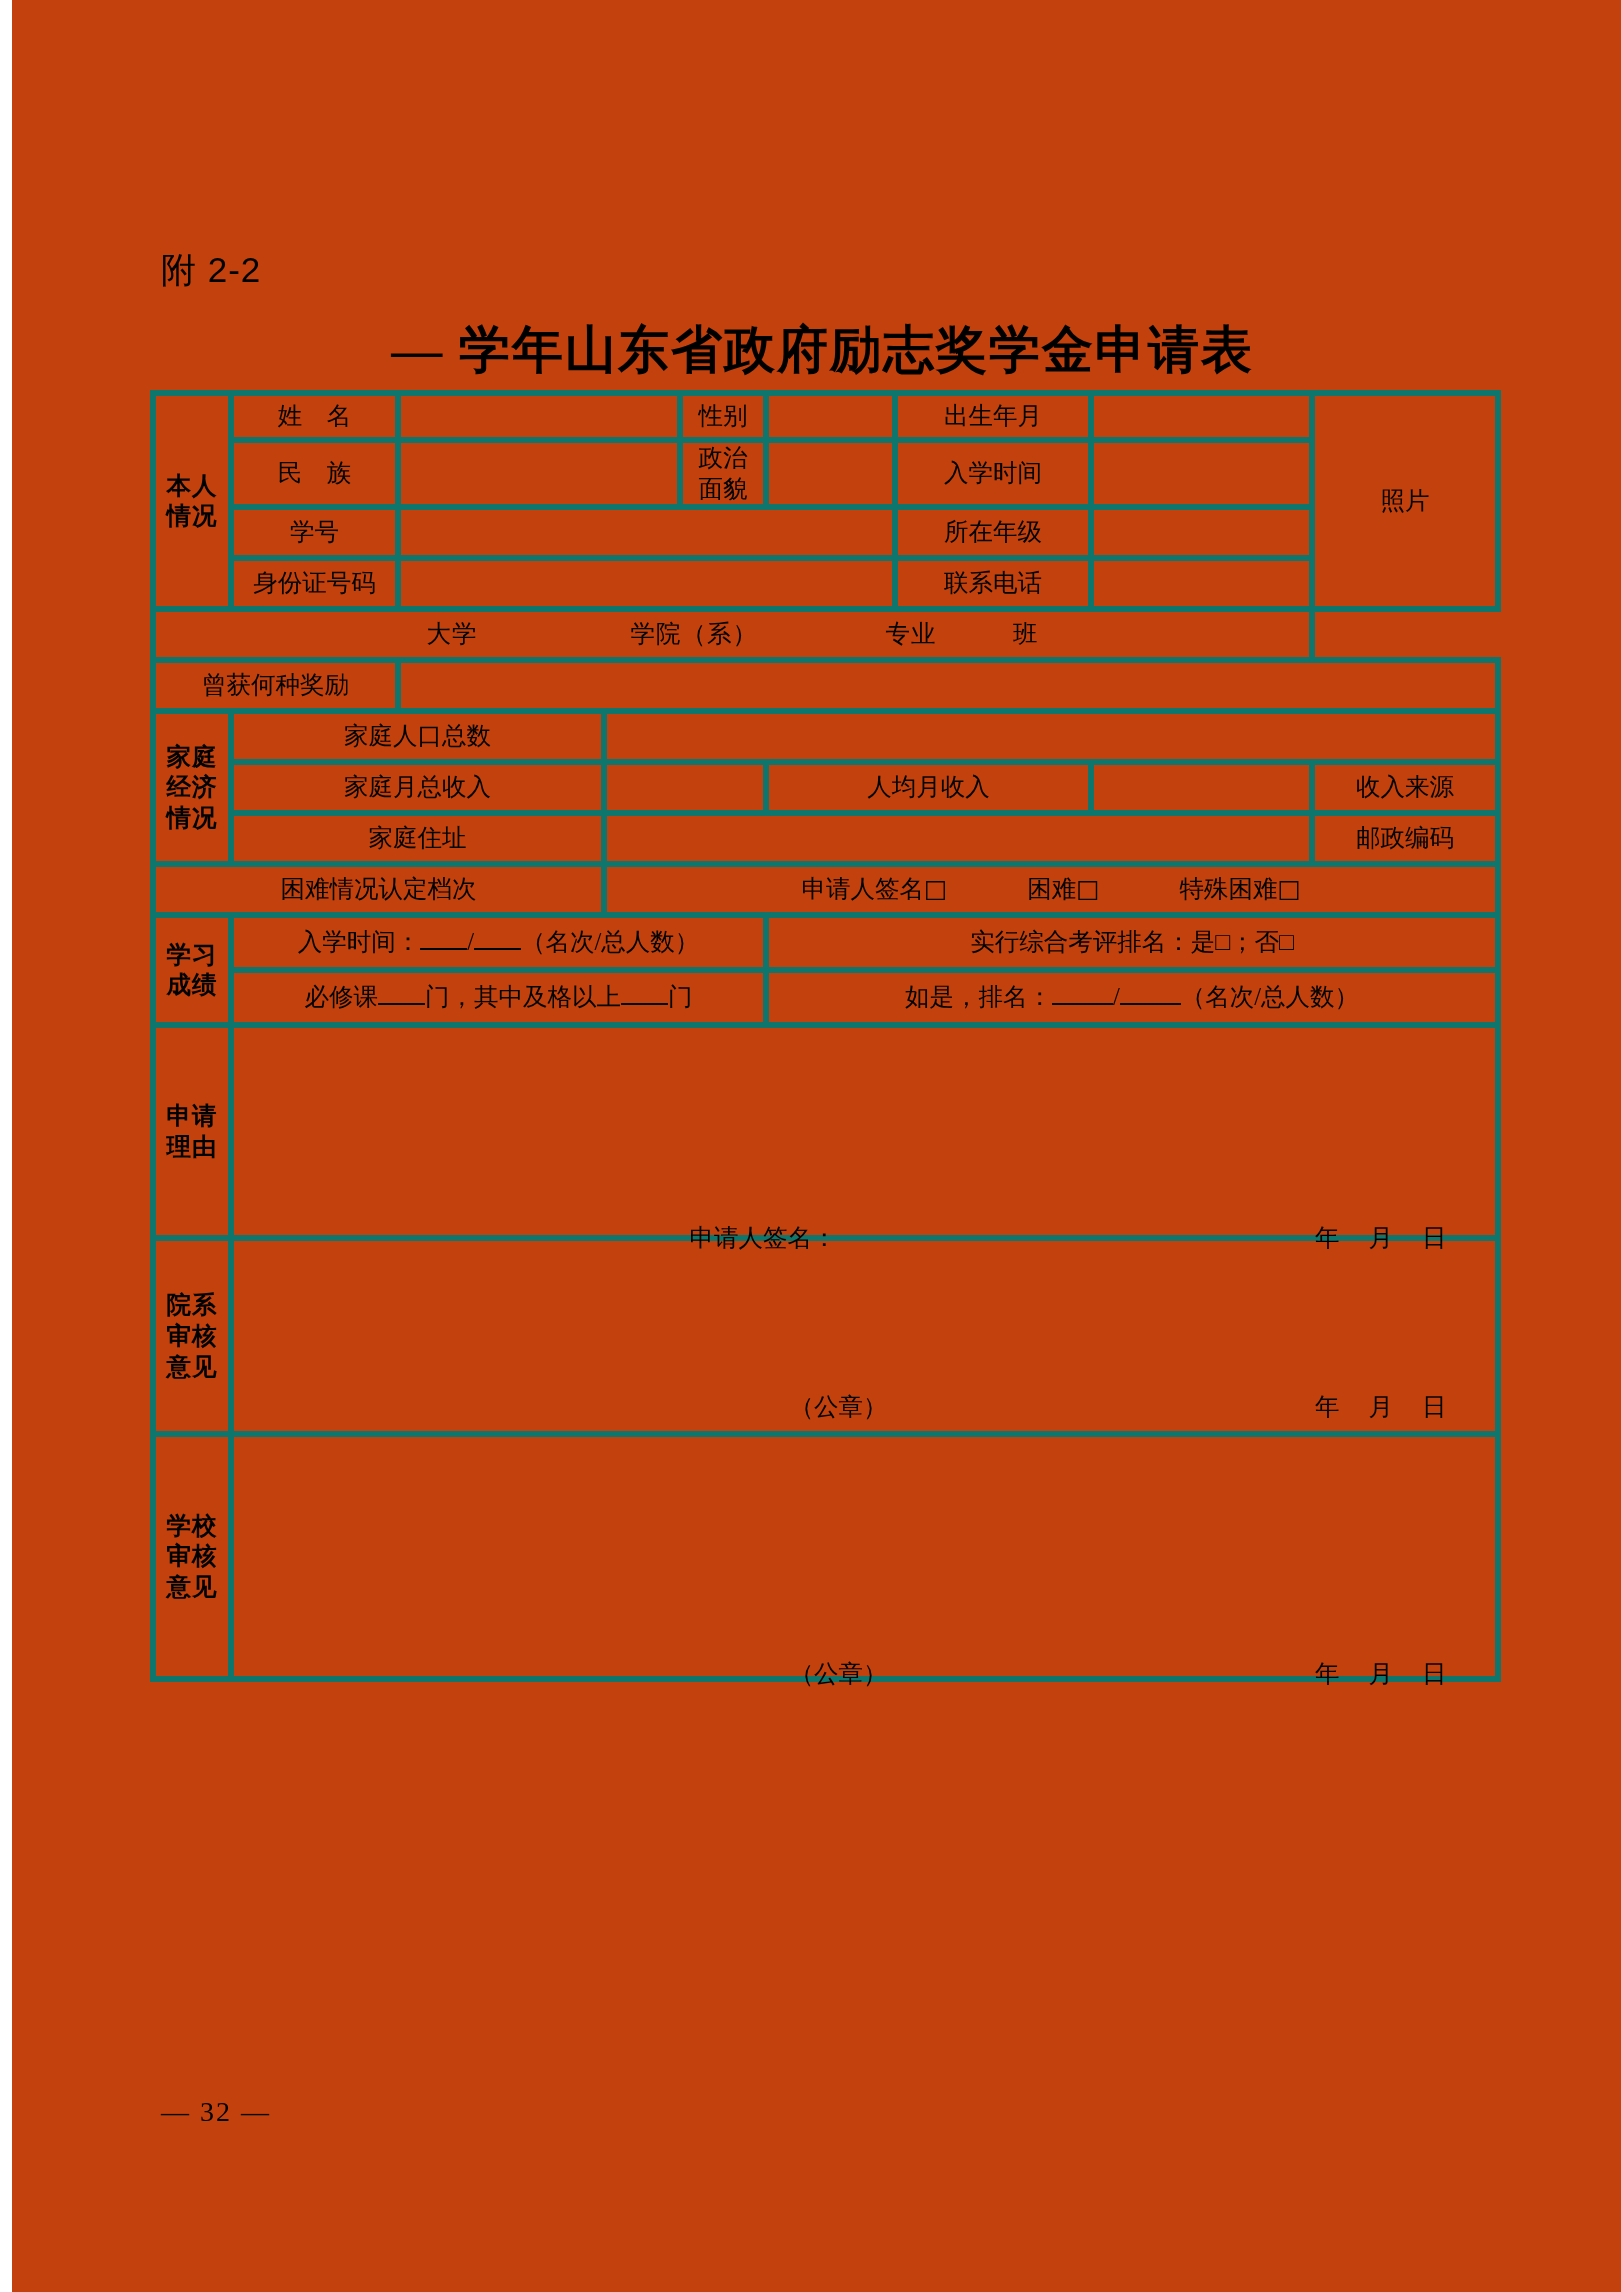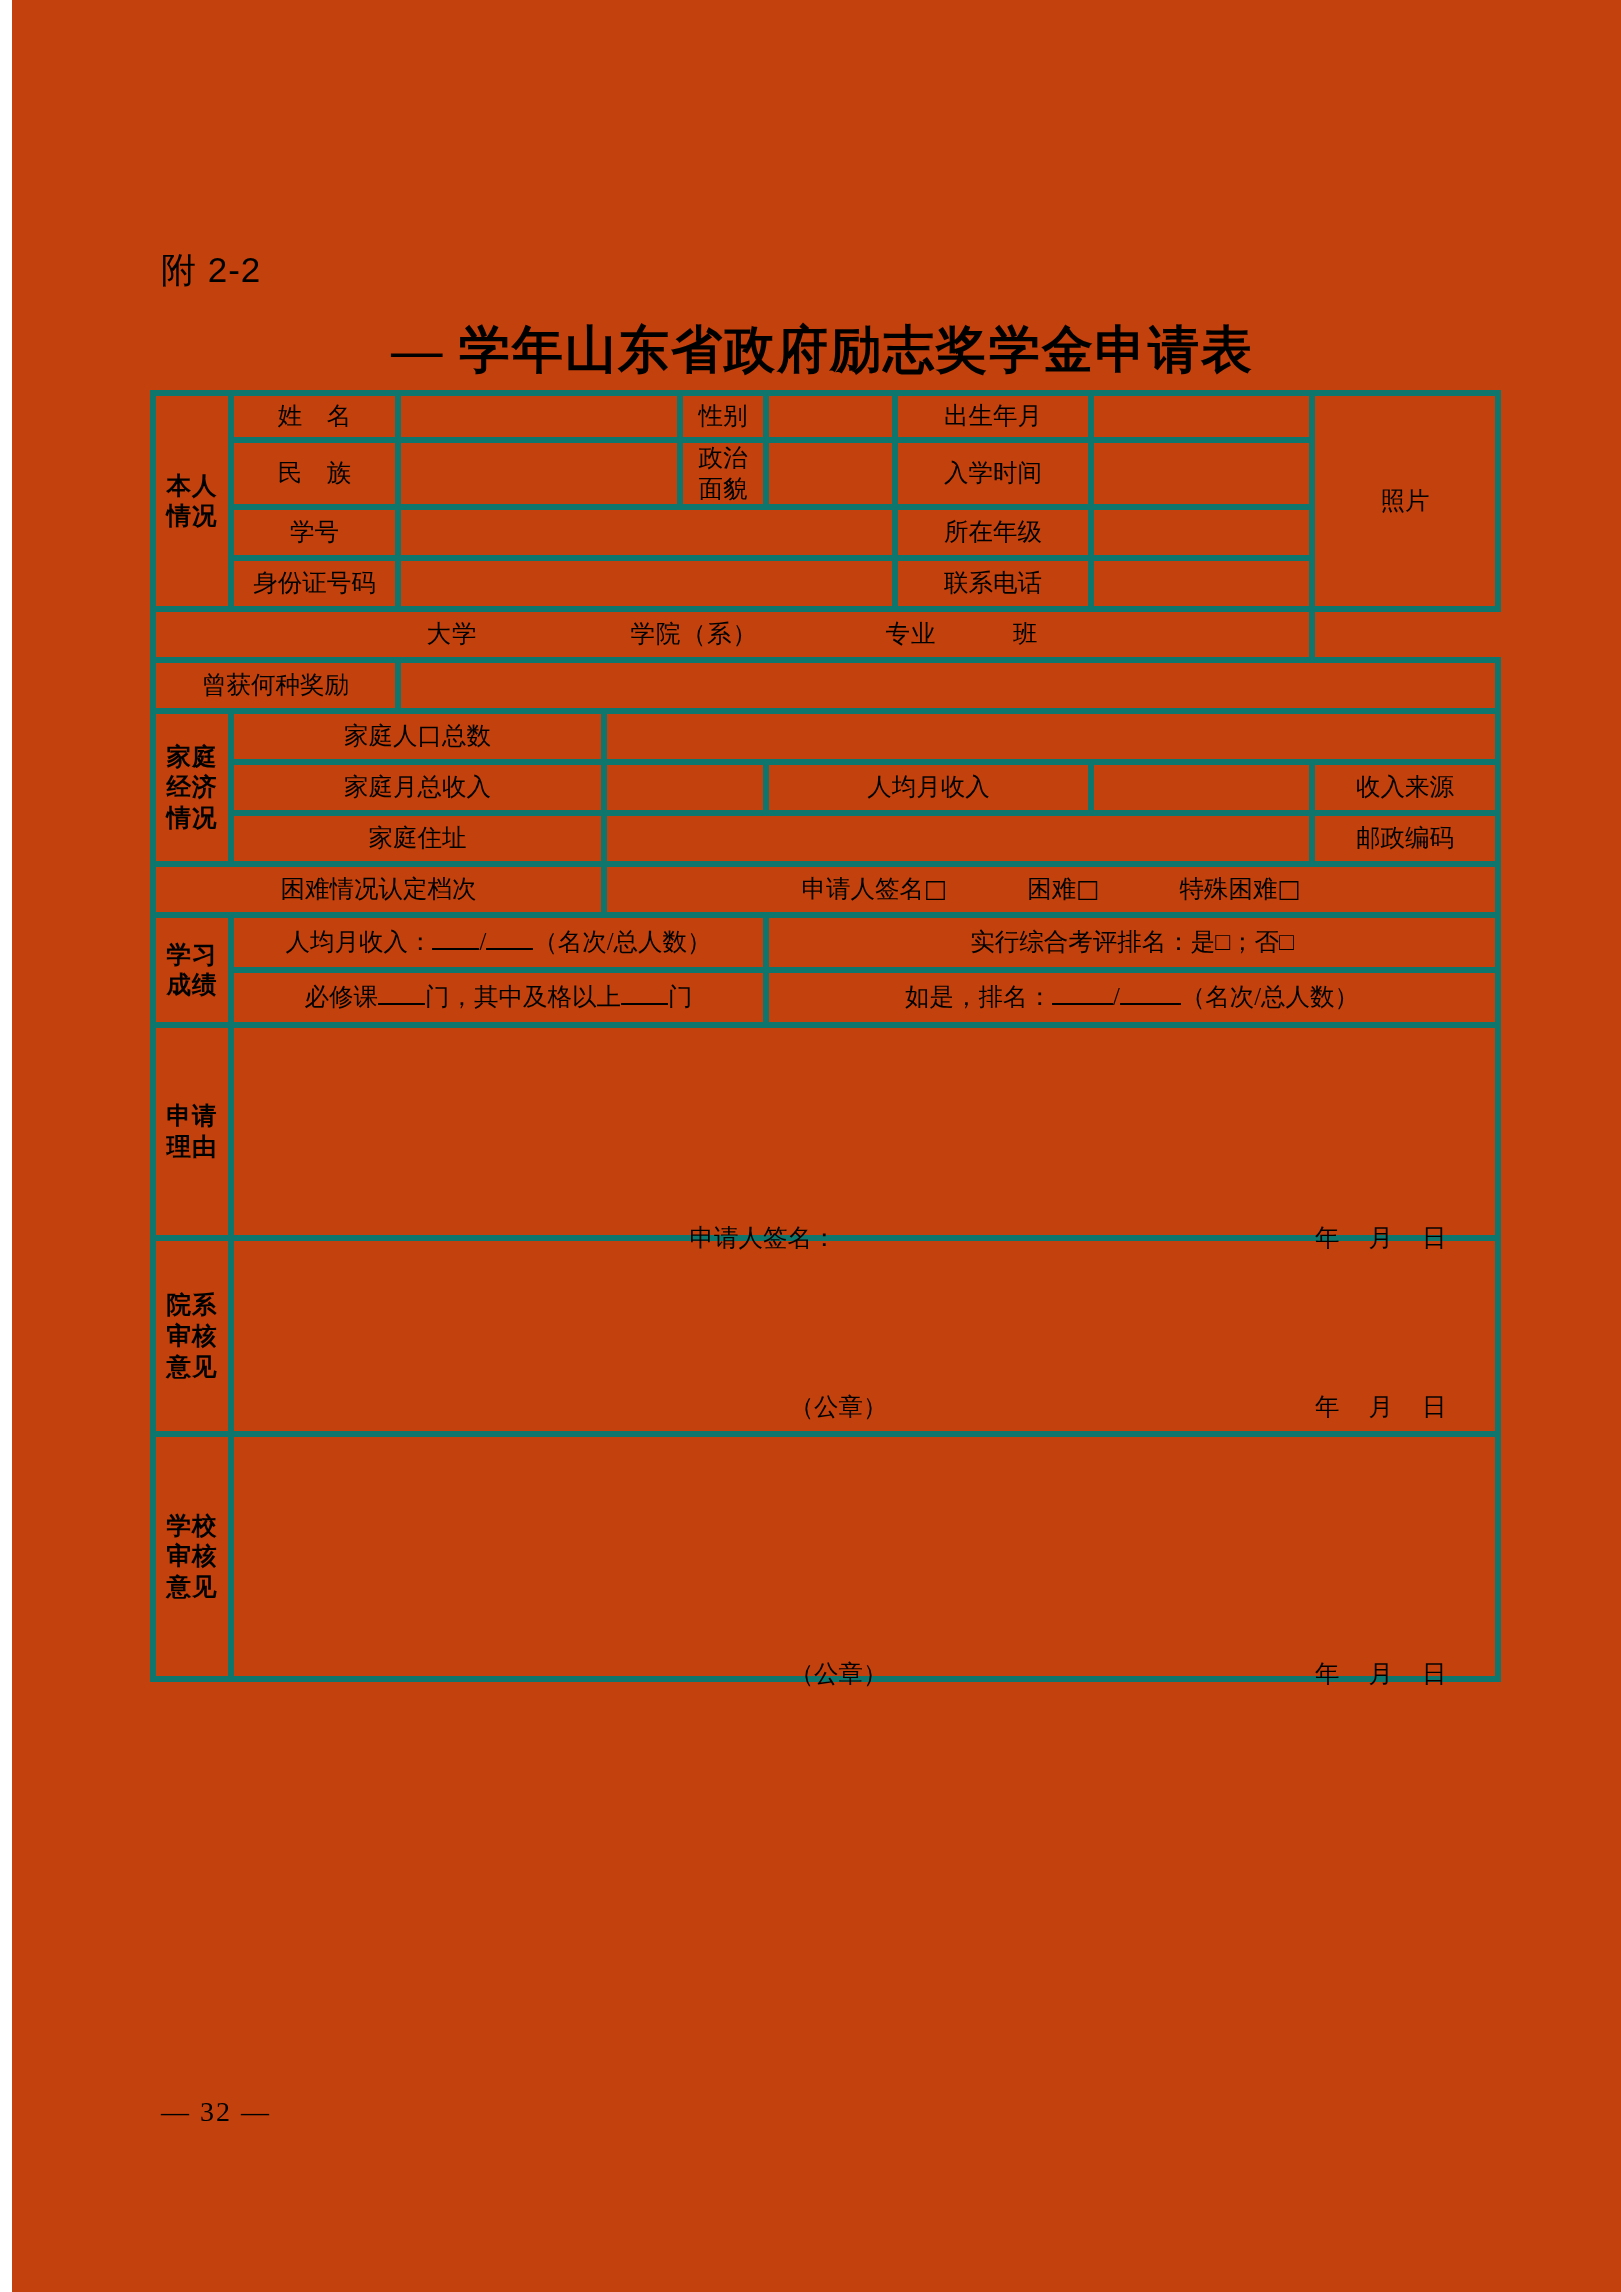--- a/index.html
+++ b/index.html
@@ -209,21 +209,21 @@
         <span class="opt chk">特殊困难□</span>
       </td>
     </tr>
 
     <tr class="row-edu">
       <td rowspan="2" class="vert-label">
         <span class="vl-line">学习</span>
             <span class="vl-line">成绩</span>
       </td>
       <td colspan="4" class="grade-line">
-        <span>人均月收入：</span><span class="uline-sm"></span><span>/</span><span class="uline-sm"></span><span>（名次/总人数）</span>
+        <span>入学时间：</span><span class="uline-sm"></span><span>/</span><span class="uline-sm"></span><span>（名次/总人数）</span>
       </td>
       <td colspan="4" class="grade-line">实行综合考评排名：是□；否□</td>
     </tr>
 
     <tr class="row-edu">
       <td colspan="4" class="grade-line">
         <span>必修课</span><span class="uline-sm"></span><span>门，其中及格以上</span><span class="uline-sm"></span><span>门</span>
       </td>
       <td colspan="4" class="grade-line">
         <span>如是，排名：</span><span class="uline"></span><span>/</span><span class="uline"></span><span>（名次/总人数）</span>

